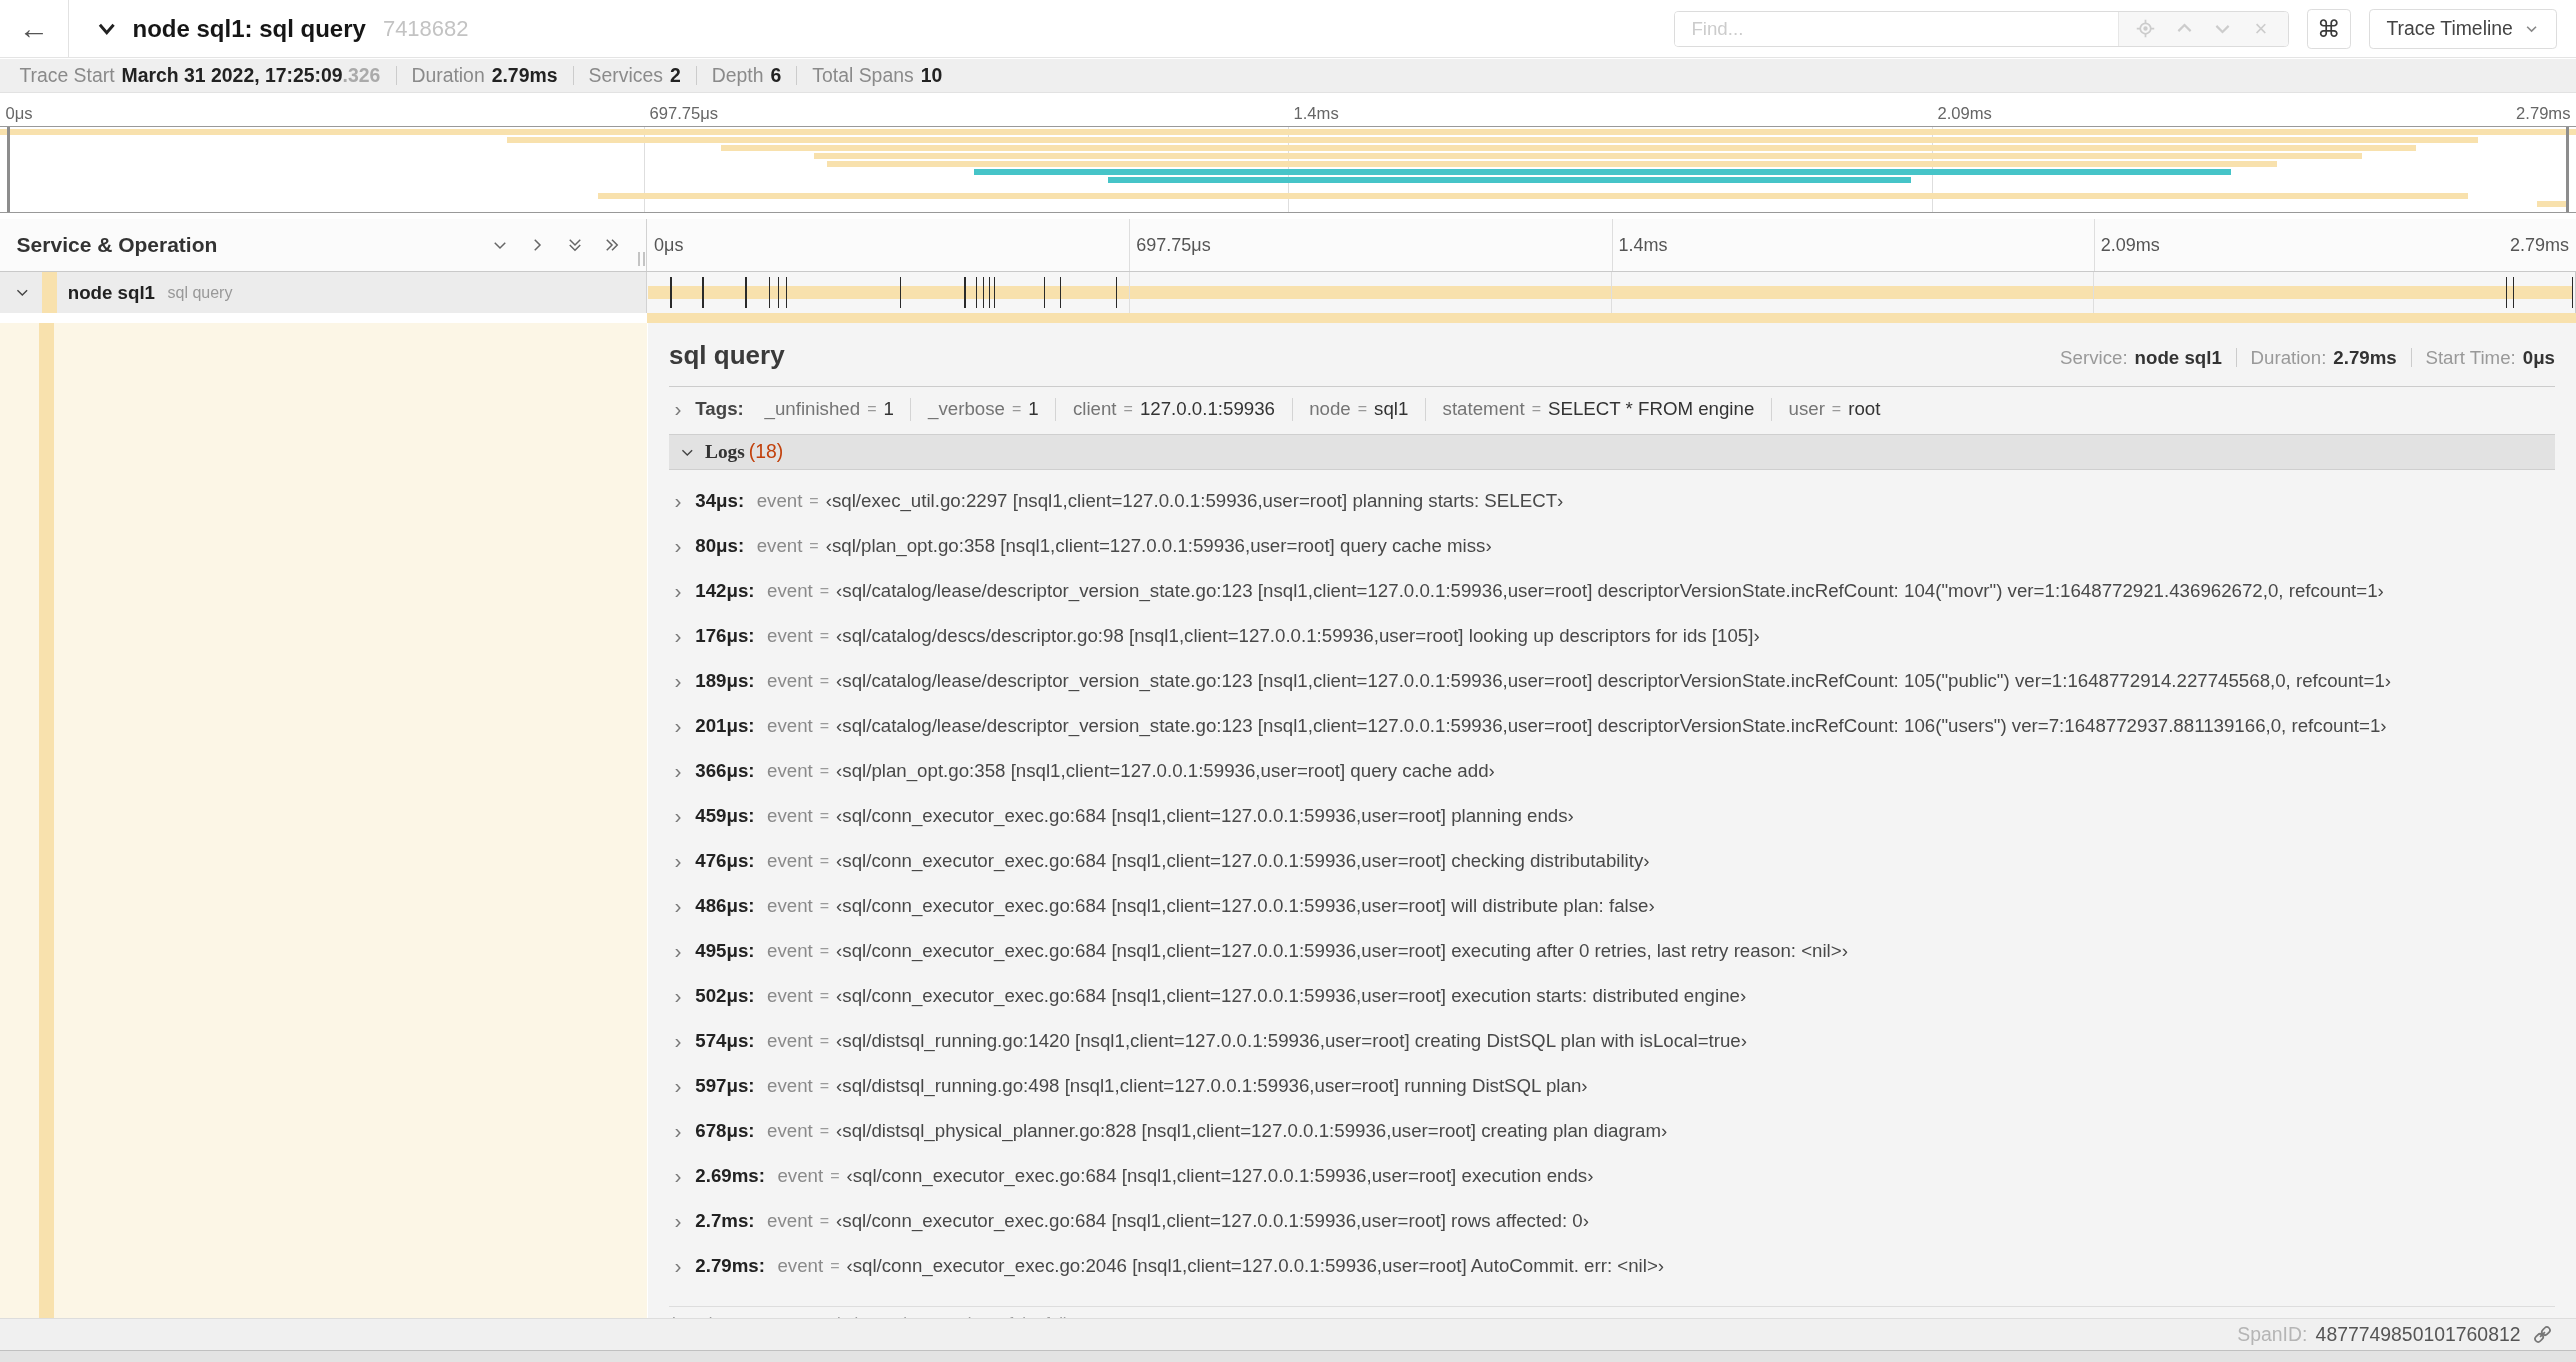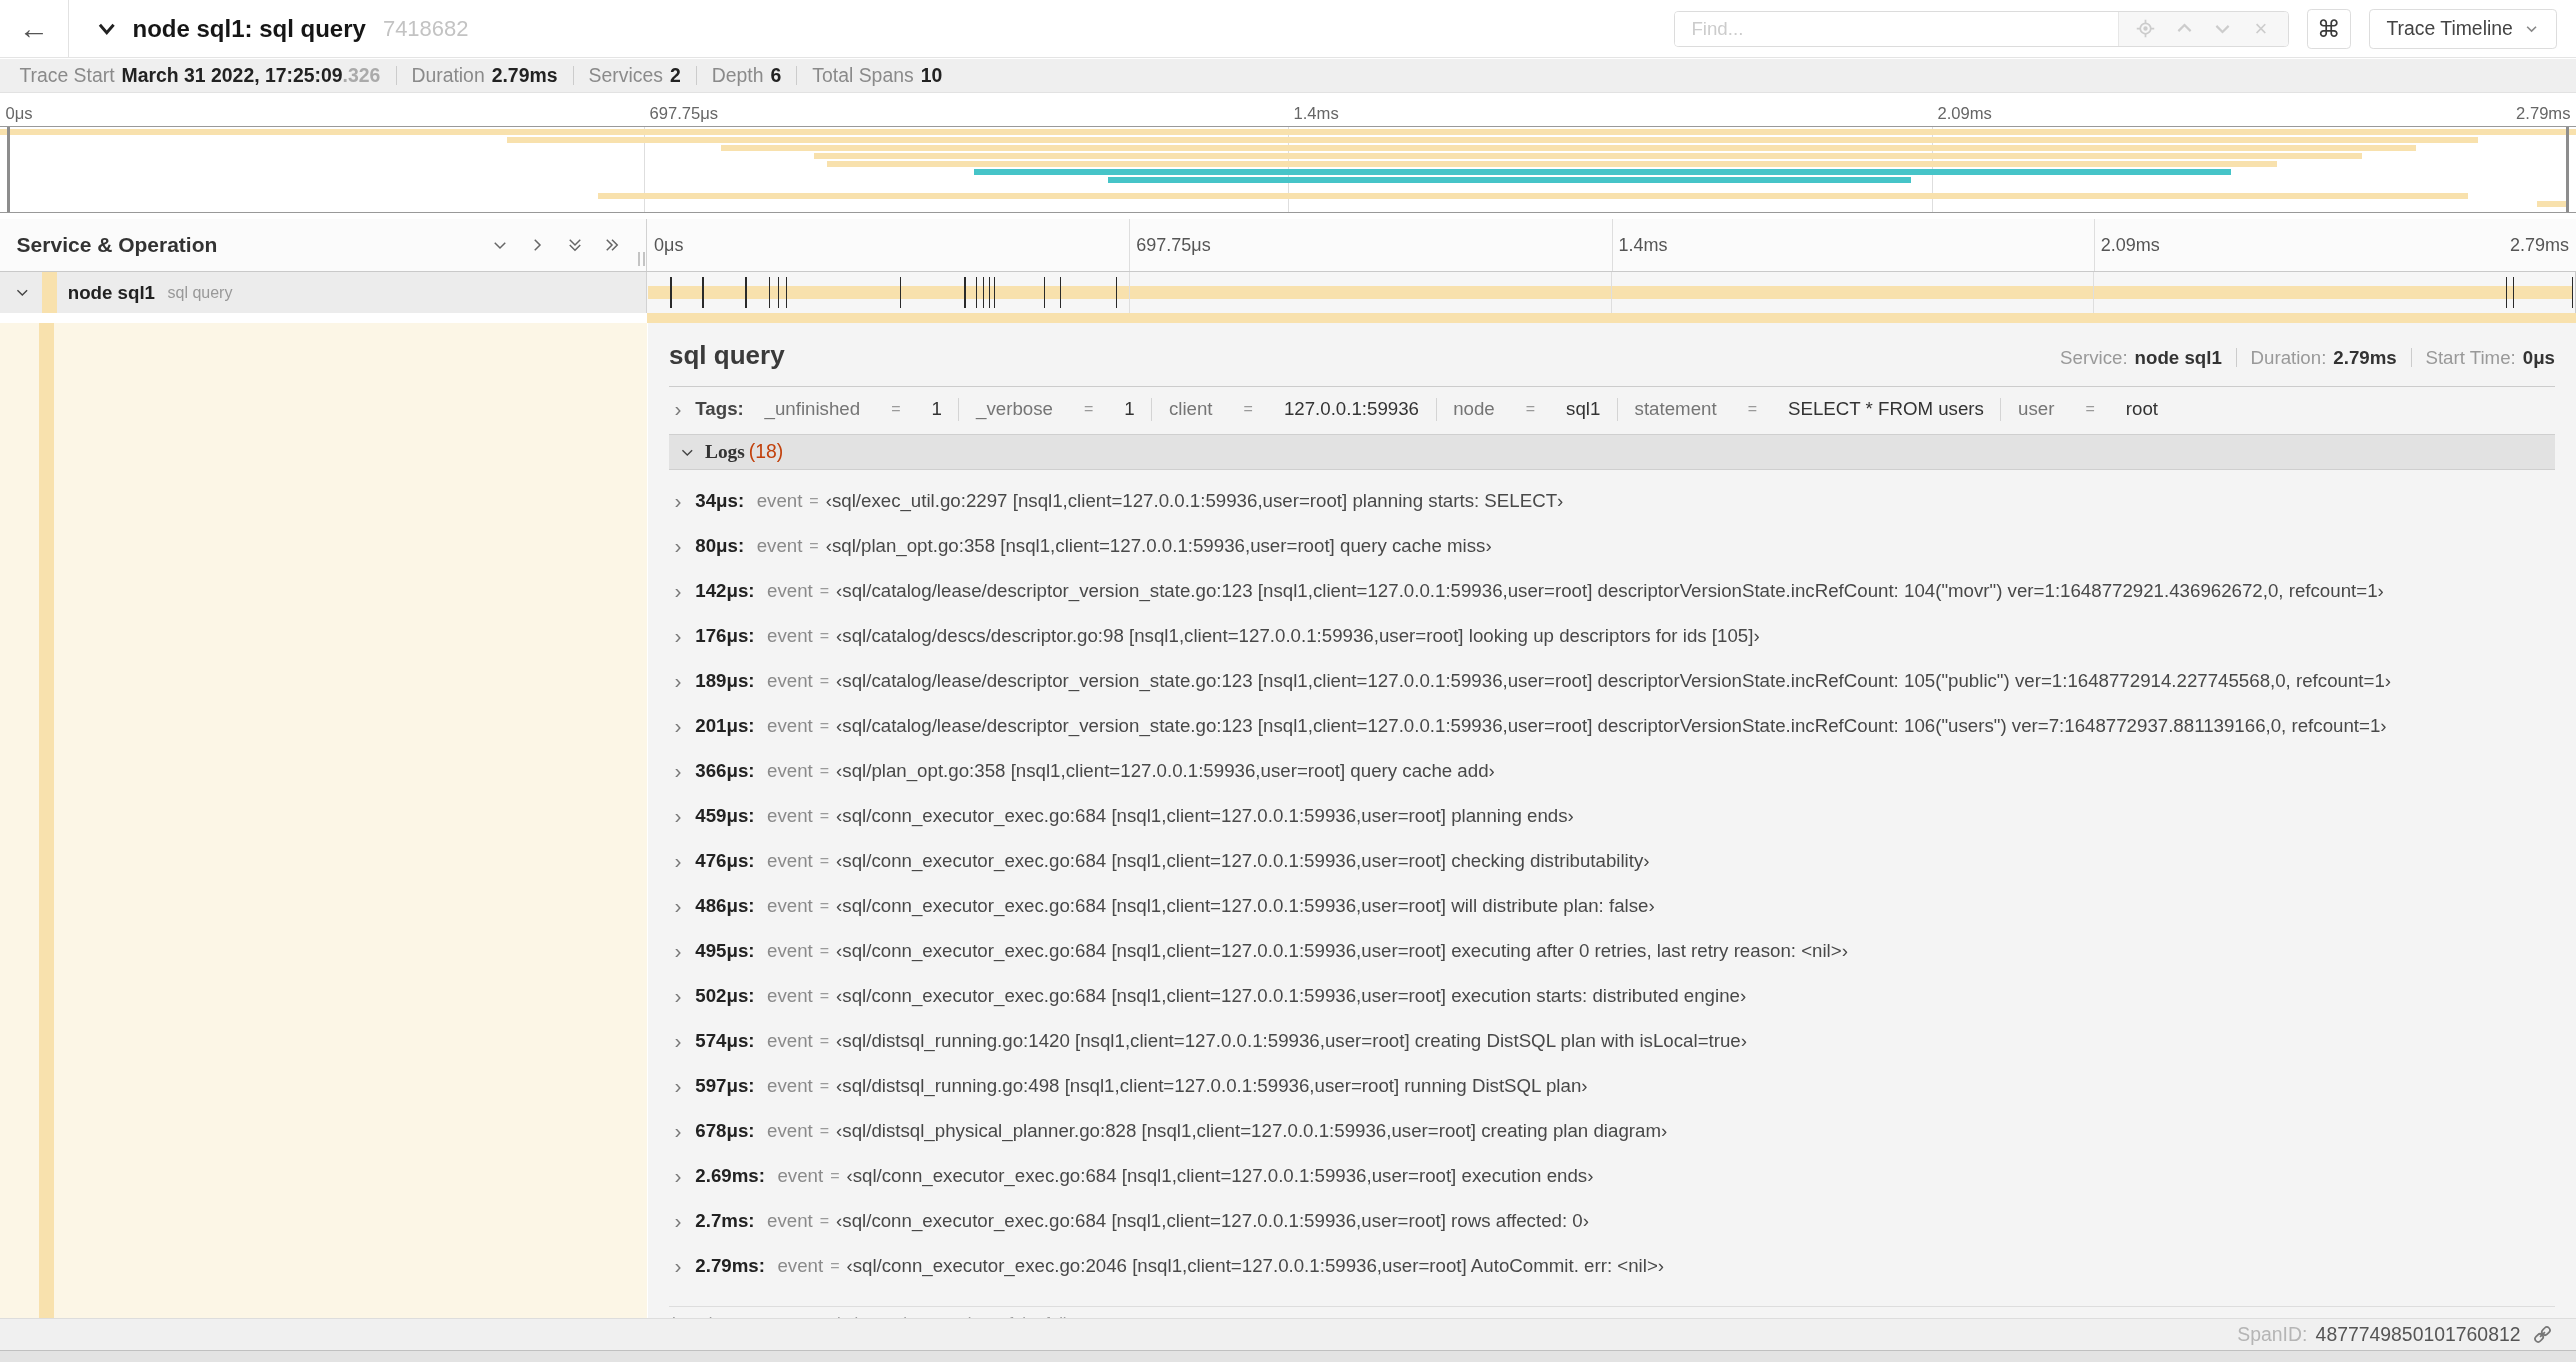--- a/index.html
+++ b/index.html
@@ -79,21 +79,21 @@
                   padding:0 21px; overflow:hidden; }
   .d-title-row { margin-top:16.6px; display:flex; align-items:baseline; }
   .d-title { font-size:26px; font-weight:700; color:#3a3a3a; }
   .d-overview { margin-left:auto; display:flex; align-items:center; font-size:18.7px; color:#999; }
   .ov-value { color:#333; font-weight:700; margin-left:7px; }
   .ov-sep { width:0.7px; height:19.4px; background:#ccc; margin:0 14px; }
   .d-divider { height:0.7px; background:#ccc; margin-top:15.2px; }
   .tags-row { margin-top:11px; display:flex; align-items:center; font-size:18.7px; cursor:pointer; }
   .toggle-chev { color:#777; font-size:21px; width:18px; text-align:center; }
   .tags-label { font-weight:700; color:#444; margin-left:8.3px; }
-  .tag-chip { display:flex; align-items:center; padding:0 16.6px; border-right:0.7px solid #d4d4d4; height:23.5px;gap:24px; }
+  .tag-chip { display:flex; align-items:center; padding:0 16.6px; border-right:0.7px solid #d4d4d4; height:23.5px; }
   .tag-chip:last-child { border-right:none; }
   .tag-key { color:#757575; }
   .tag-eq { color:#9a9a9a; margin:0 7px; font-size:16px; }
   .tag-value { color:#333; }
   .logs-band { margin-top:12.5px; height:36px; background:#e2e2e2; border-top:0.7px solid #cfcfcf;
                border-bottom:0.7px solid #cfcfcf; display:flex; align-items:center; padding-left:9.7px;
                font-size:19.4px; cursor:pointer; }
   .logs-label { font-weight:700; color:#333; margin-left:9.7px;font-family:Liberation Serif, serif; }
   .logs-count { color:#c2410c; margin-left:4px; }
   #logrows { padding-top:8.3px; }
@@ -329,21 +329,21 @@
           <span class="tag-value">127.0.0.1:59936</span>
         </span>
         <span class="tag-chip">
           <span class="tag-key">node</span>
           <span class="tag-eq">=</span>
           <span class="tag-value">sql1</span>
         </span>
         <span class="tag-chip">
           <span class="tag-key">statement</span>
           <span class="tag-eq">=</span>
-          <span class="tag-value">SELECT * FROM users</span>
+          <span class="tag-value">SELECT * FROM engine</span>
         </span>
         <span class="tag-chip">
           <span class="tag-key">user</span>
           <span class="tag-eq">=</span>
           <span class="tag-value">root</span>
         </span>
       </span>
   </div>
   <div class="logs-band">
     <svg width="16.6" height="16.6" viewBox="0 0 24 24" fill="none" stroke="#444" stroke-width="2">

